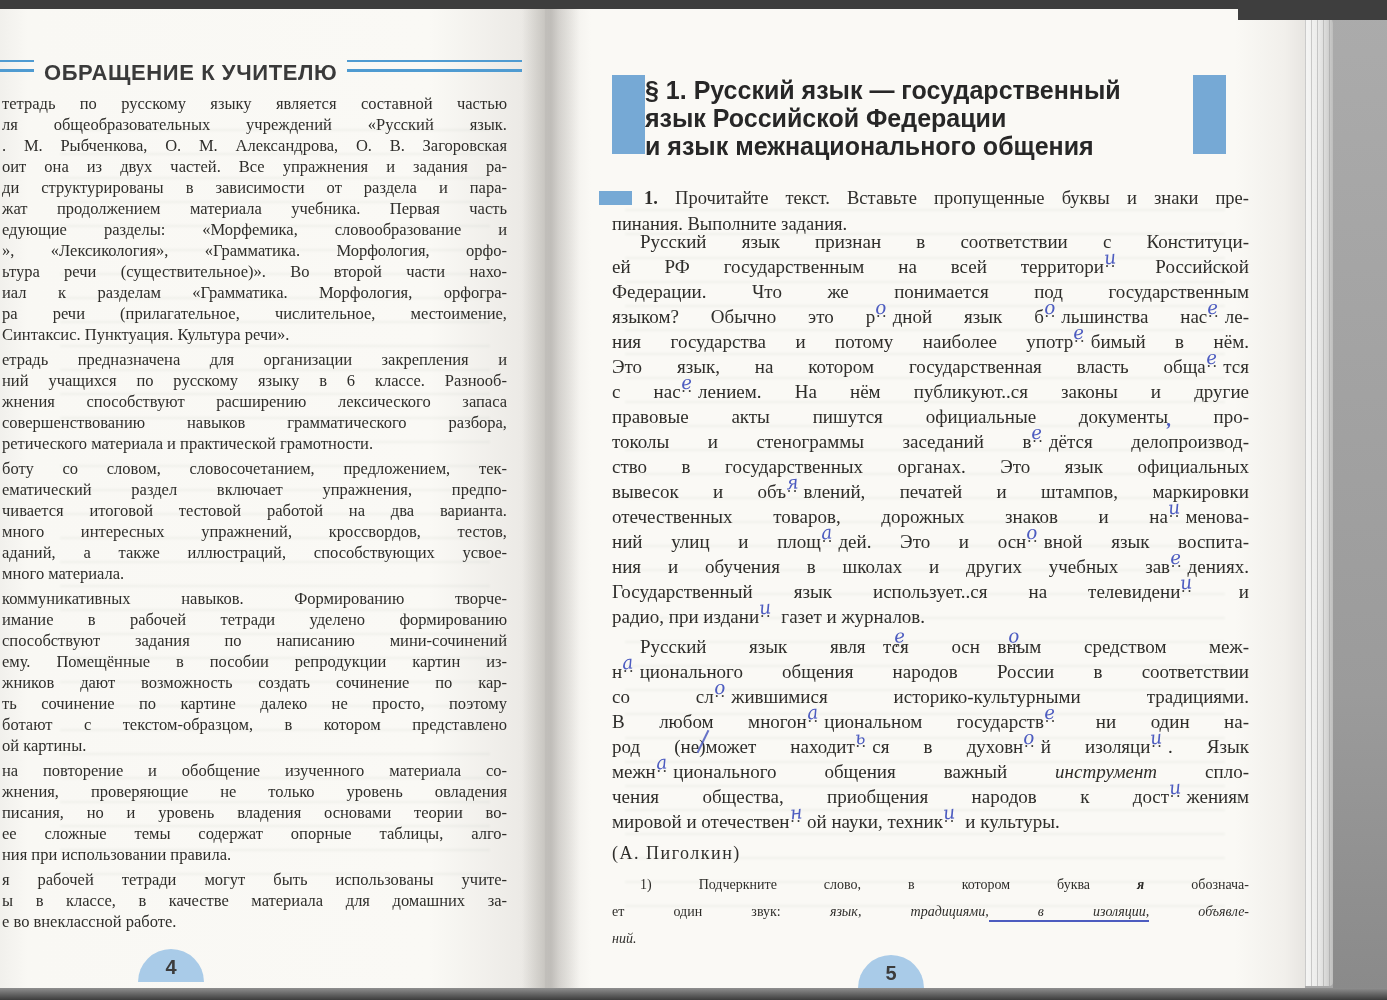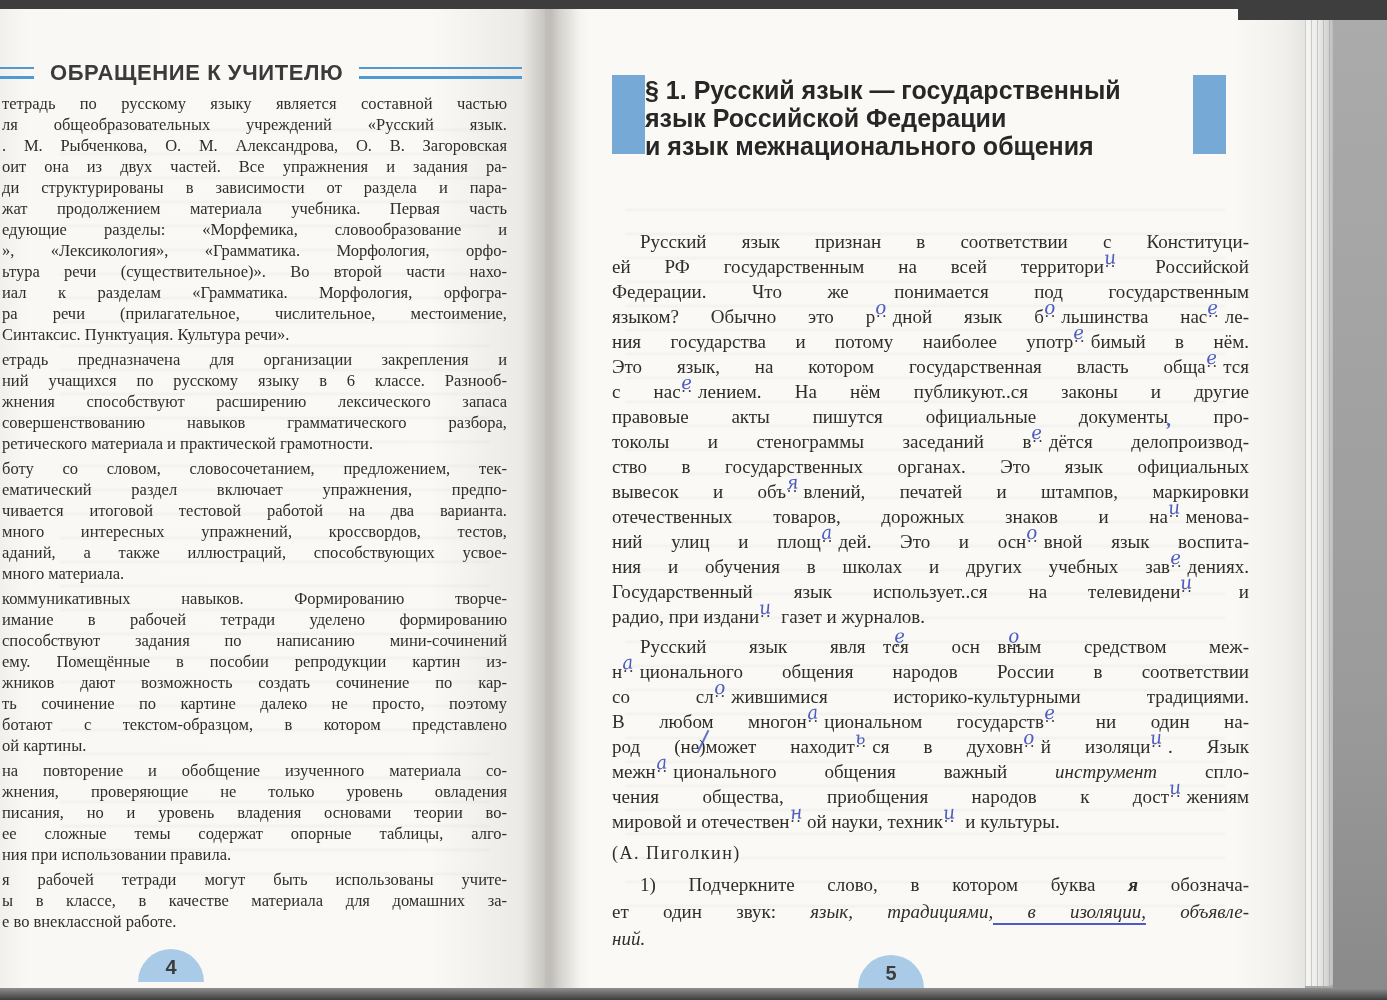--- a/index.html
+++ b/index.html
@@ -24,21 +24,21 @@
     background:linear-gradient(90deg,rgba(60,55,50,0) 0,rgba(60,55,50,.14) 38%,rgba(60,55,50,.20) 50%,rgba(60,55,50,0) 100%);}
   .stack{position:absolute;left:1305px;top:13px;width:28px;height:973px;border-radius:0 10px 4px 0;
     background:linear-gradient(90deg,#f6f6f5 0,#ececeb 45%,#d4d4d3 80%,#bdbdbc 100%);}
   .stack:after{content:"";position:absolute;inset:0;border-radius:0 10px 4px 0;
     background:repeating-linear-gradient(90deg,rgba(150,150,150,.45) 0 1px,rgba(255,255,255,0) 1px 6px);}
 
   .ghost{position:absolute;opacity:.05;filter:blur(1px);pointer-events:none;
     background:repeating-linear-gradient(180deg,#47634f 0 2px,transparent 2px 24px);}
 
   
-  .lp-header{position:absolute;left:0;top:51px;width:522px;display:flex;align-items:center;gap:16px;}
+  .lp-header{position:absolute;left:0;top:51px;width:522px;display:flex;gap:10px;}
   .hdr-rule{height:7px;border-top:2px solid var(--rule,#4f9bd1);border-bottom:3px solid var(--rule,#4f9bd1);}
   .hdr-rule.w-sm{width:34px;}
   .hdr-rule.grow{flex:1;}
   .hdr-text{font-family:"Liberation Sans","DejaVu Sans",sans-serif;font-weight:bold;
             font-size:22px;letter-spacing:.6px;color:#3a3a3a;white-space:nowrap;}
 
   
   .tline{min-height:1em;}
   .tline.just{text-align:justify;text-align-last:justify;}
   .para.ind .tline:first-child{text-indent:28px;}
@@ -54,21 +54,21 @@
 
   .rp-intro{position:absolute;left:67px;top:176px;width:637px;font-size:18.5px;line-height:26px;}
   .task-marker{position:absolute;left:-13px;top:6px;width:33px;height:14px;background:var(--accent,#76a9d5);}
   .rp-intro .para .tline:first-child{text-indent:32px;}
 
   .rp-body{position:absolute;left:67px;top:220px;width:637px;font-size:19px;line-height:25px;}
   .rp-body .para + .para{margin-top:5px;}
 
   .rp-author{position:absolute;left:67px;top:834px;width:637px;
              font-size:18px;letter-spacing:1.5px;}
-  .rp-subtask{position:absolute;left:67px;top:862px;width:637px;font-size:19px;line-height:27px;}
+  .rp-subtask{position:absolute;left:67px;top:862px;width:637px;font-size:14px;line-height:27px;}
 
   
   .bd{font-weight:bold;}
   .it{font-style:italic;}
   .bit{font-style:italic;font-weight:bold;}
   .itu{font-style:italic;border-bottom:2px solid var(--ink,#4d5cc0);padding-bottom:1px;margin-top:10px;}
   .hc{color:var(--ink,#4d5cc0);font-style:italic;font-weight:bold;position:relative;top:3px;margin:0 -1px;}
   .slashed{position:relative;}
   .slashed:after{content:"";position:absolute;left:3px;top:-7px;height:25px;width:0;
     border-left:2px solid var(--ink,#4d5cc0);transform:rotate(26deg);opacity:.85;}
@@ -156,20 +156,29 @@
   <div class="page page-right">
     <div class="ghost" style="left:80px;top:200px;width:600px;height:700px;"></div>
     <div class="rp-title">
       <div class="rp-accent"></div>
       <div class="rp-title-text">
         <div>§ 1.  Русский язык — государственный</div>
         <div>язык Российской Федерации</div>
         <div>и язык межнационального общения</div>
       </div>
       <div class="rp-accent"></div>
+    </div>
+    <div class="rp-intro">
+      <span class="task-marker"></span>
+      <div>
+          <div class="para">
+            <div class="tline just"><span class="bd">1.</span><span class="pt"> Прочитайте текст. Вставьте пропущенные буквы и знаки пре-</span></div>
+            <div class="tline"><span class="pt">пинания. Выполните задания.</span></div>
+          </div>
+        </div>
     </div>
     <div class="rp-body">
         <div class="para ind">
           <div class="tline just"><span class="pt">Русский язык признан в соответствии с Конституци-</span></div>
           <div class="tline just"><span class="pt">ей РФ государственным на всей территори</span><span class="gapfill"><span class="gdots">..</span><span class="glet">и</span></span><span class="pt"> Российской</span></div>
           <div class="tline just"><span class="pt">Федерации. Что же понимается под государственным</span></div>
           <div class="tline just"><span class="pt">языком? Обычно это р</span><span class="gapfill"><span class="gdots">..</span><span class="glet">о</span></span><span class="pt">дной язык б</span><span class="gapfill"><span class="gdots">..</span><span class="glet">о</span></span><span class="pt">льшинства нас</span><span class="gapfill"><span class="gdots">..</span><span class="glet">е</span></span><span class="pt">ле-</span></div>
           <div class="tline just"><span class="pt">ния государства и потому наиболее употр</span><span class="gapfill"><span class="gdots">..</span><span class="glet">е</span></span><span class="pt">бимый в нём.</span></div>
           <div class="tline just"><span class="pt">Это язык, на котором государственная власть обща</span><span class="gapfill"><span class="gdots">..</span><span class="glet">е</span></span><span class="pt">тся</span></div>
           <div class="tline just"><span class="pt">с нас</span><span class="gapfill"><span class="gdots">..</span><span class="glet">е</span></span><span class="pt">лением. На нём публикуют..ся законы и другие</span></div>

